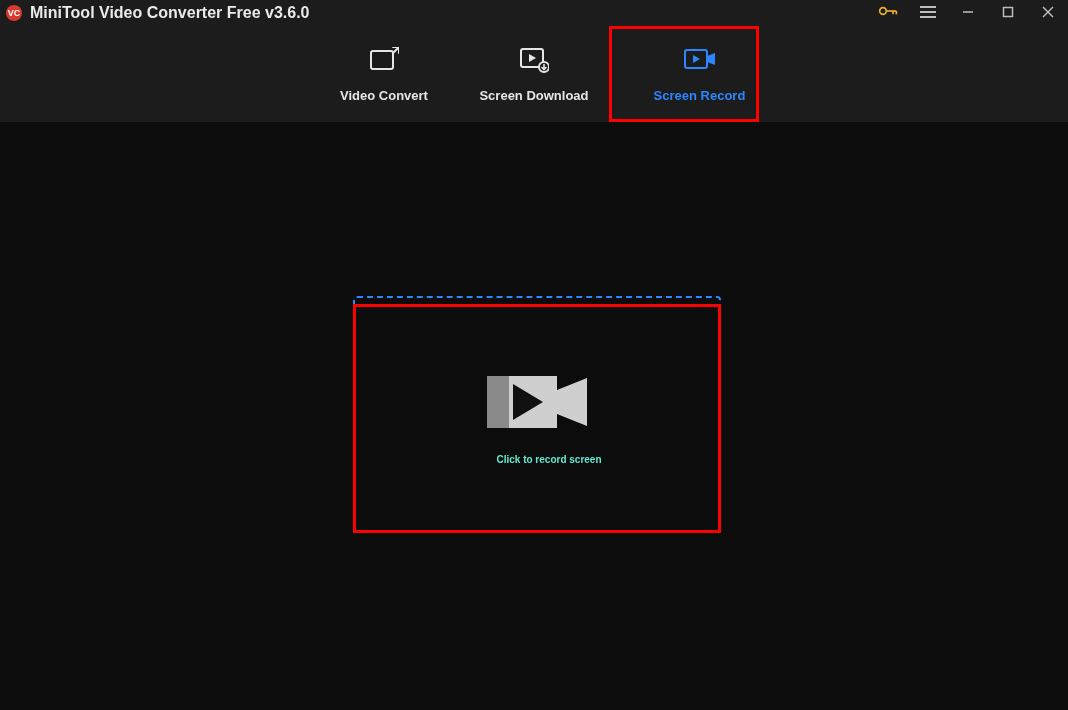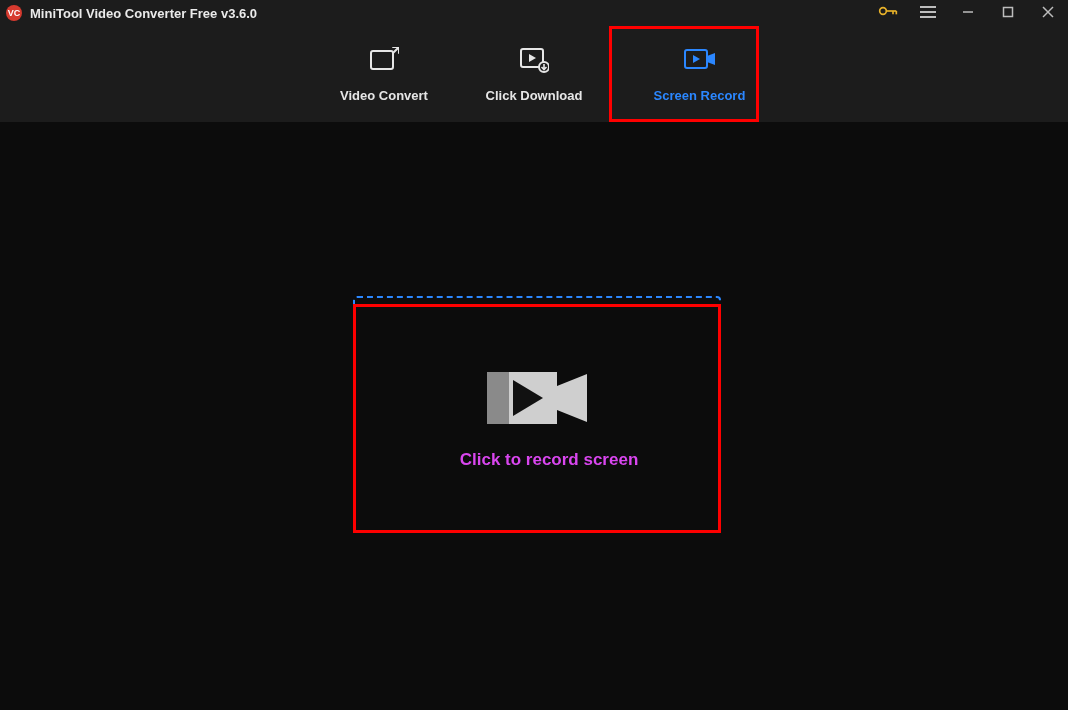--- a/index.html
+++ b/index.html
@@ -13,21 +13,21 @@
     align-items: center;
     padding: 0 0 0 6px;
   }
   .titlebar .appicon {
     width: 16px; height: 16px; border-radius: 8px;
     background: #d63a2f;
     display: flex; align-items: center; justify-content: center;
     color: #fff; font-size: 9px; font-weight: 700;
     margin-right: 8px;
   }
-  .titlebar .title { font-size: 13px; color: #eaeaea; font-weight: 600; text-align: center; }
+  .titlebar .title { font-size: 16px; color: #eaeaea; font-weight: 600; text-align: center; }
   .titlebar .spacer { flex: 1; }
   .titlebar .tbtn {
     width: 40px; height: 26px; display: flex; align-items: center; justify-content: center;
     color: #bdbdbd;
   }
   .titlebar .key svg { color: #e8b22a; }
 
   
   .toolbar {
     height: 96px;
@@ -72,21 +72,21 @@
     width: 368px; height: 229px;
     border: 3px solid #ff0000;
     display: flex;
     flex-direction: column;
     align-items: center;
     justify-content: center;
     gap: 22px;
     cursor: pointer;
   }
   .camera-icon { display:flex; align-items:center; justify-content:center; }
-  .record-label { font-size: 17px; color: #d946ef; font-weight: 700; margin-left: 24px; }
+  .record-label { font-size: 10px; color: #5eead4; font-weight: 700; margin-left: 24px; }
 </style>
 </head>
 <body>
 
 <div class="titlebar">
   <div class="appicon">VC</div>
   <div class="title">MiniTool Video Converter Free v3.6.0</div>
   <div class="spacer"></div>
 
   <div class="tbtn key" title="Upgrade">
@@ -147,21 +147,21 @@
 
   <div class="tab">
     <span class="ticon">
       <svg width="30" height="26" viewBox="0 0 30 26" fill="none" stroke="currentColor" stroke-width="2">
         <rect x="2" y="2" width="22" height="18" rx="2"></rect>
         <polygon points="10,7 10,15 17,11" fill="currentColor" stroke="none"></polygon>
         <circle cx="25" cy="20" r="5" fill="#1c1c1c"></circle>
         <path d="M25 17 L25 22 M22.5 20 L25 22.5 L27.5 20" stroke-width="1.6"></path>
       </svg>
     </span>
-    <span class="tlabel">Click Download</span>
+    <span class="tlabel">Screen Download</span>
   </div>
 
   <div class="tab active">
     <span class="ticon">
       <svg width="34" height="24" viewBox="0 0 34 24" fill="none" stroke="currentColor" stroke-width="2">
         <rect x="2" y="2" width="22" height="18" rx="2"></rect>
         <polygon points="10,7 10,15 17,11" fill="currentColor" stroke="none"></polygon>
         <path d="M24 8 L32 5 L32 17 L24 14" fill="currentColor" stroke="none"></path>
       </svg>
     </span>

